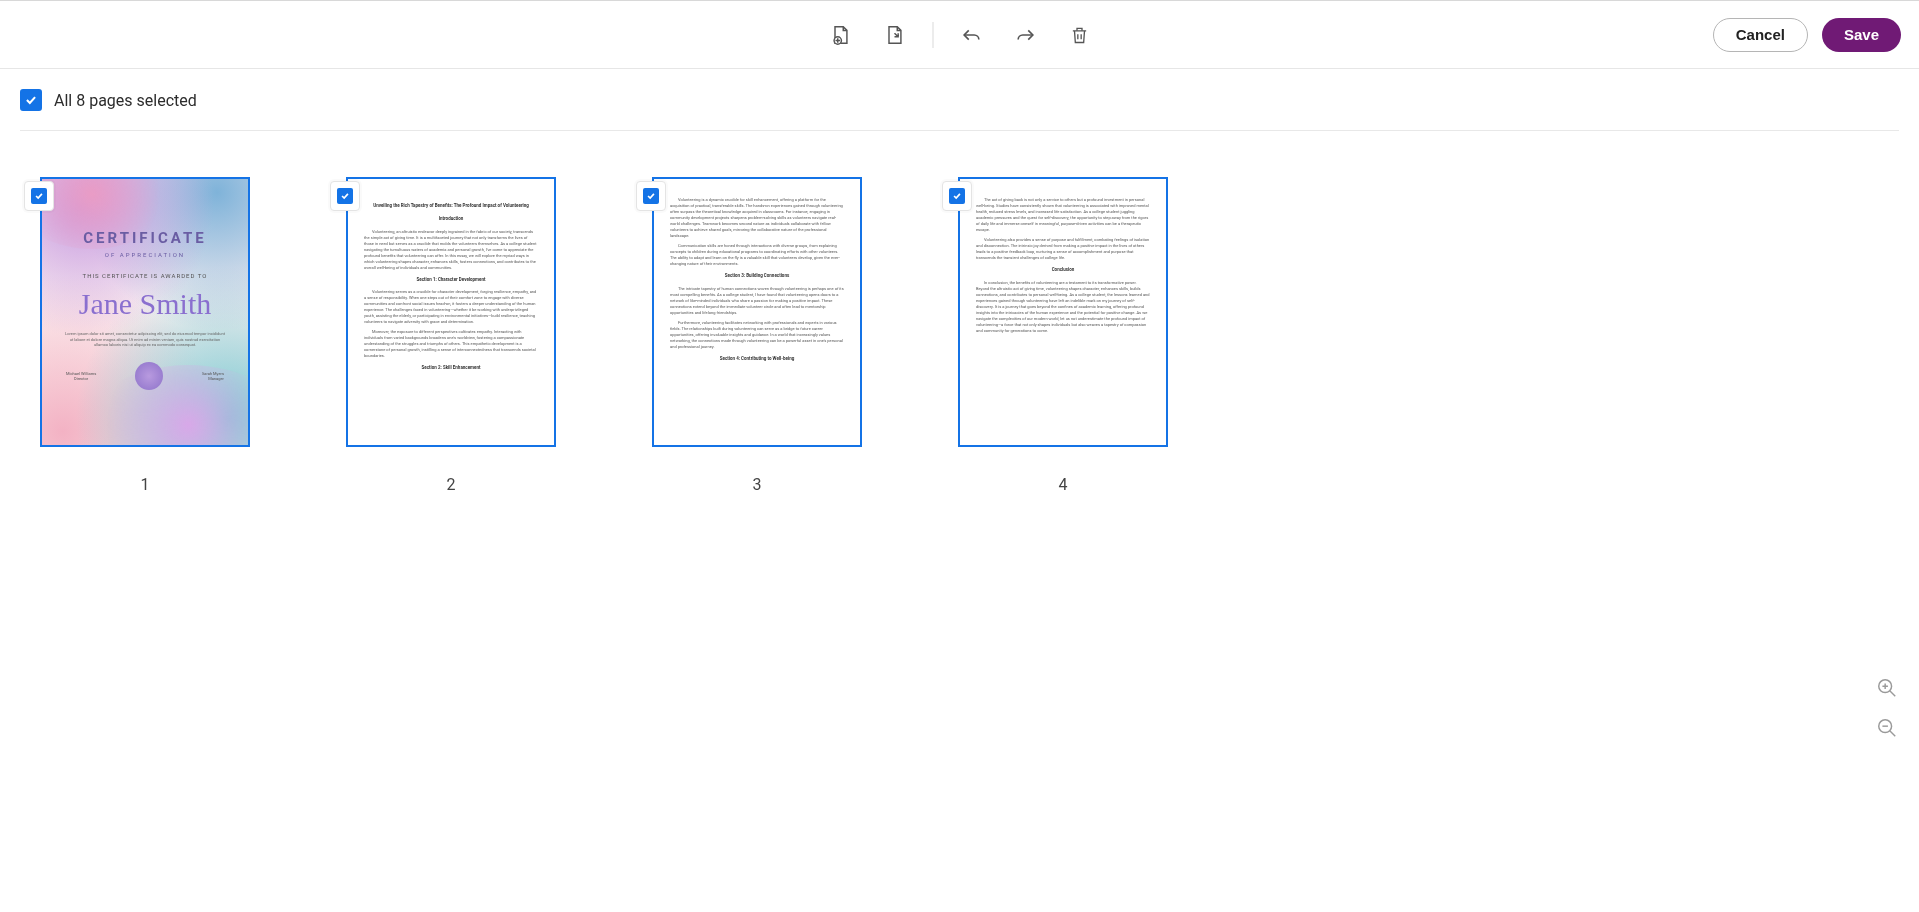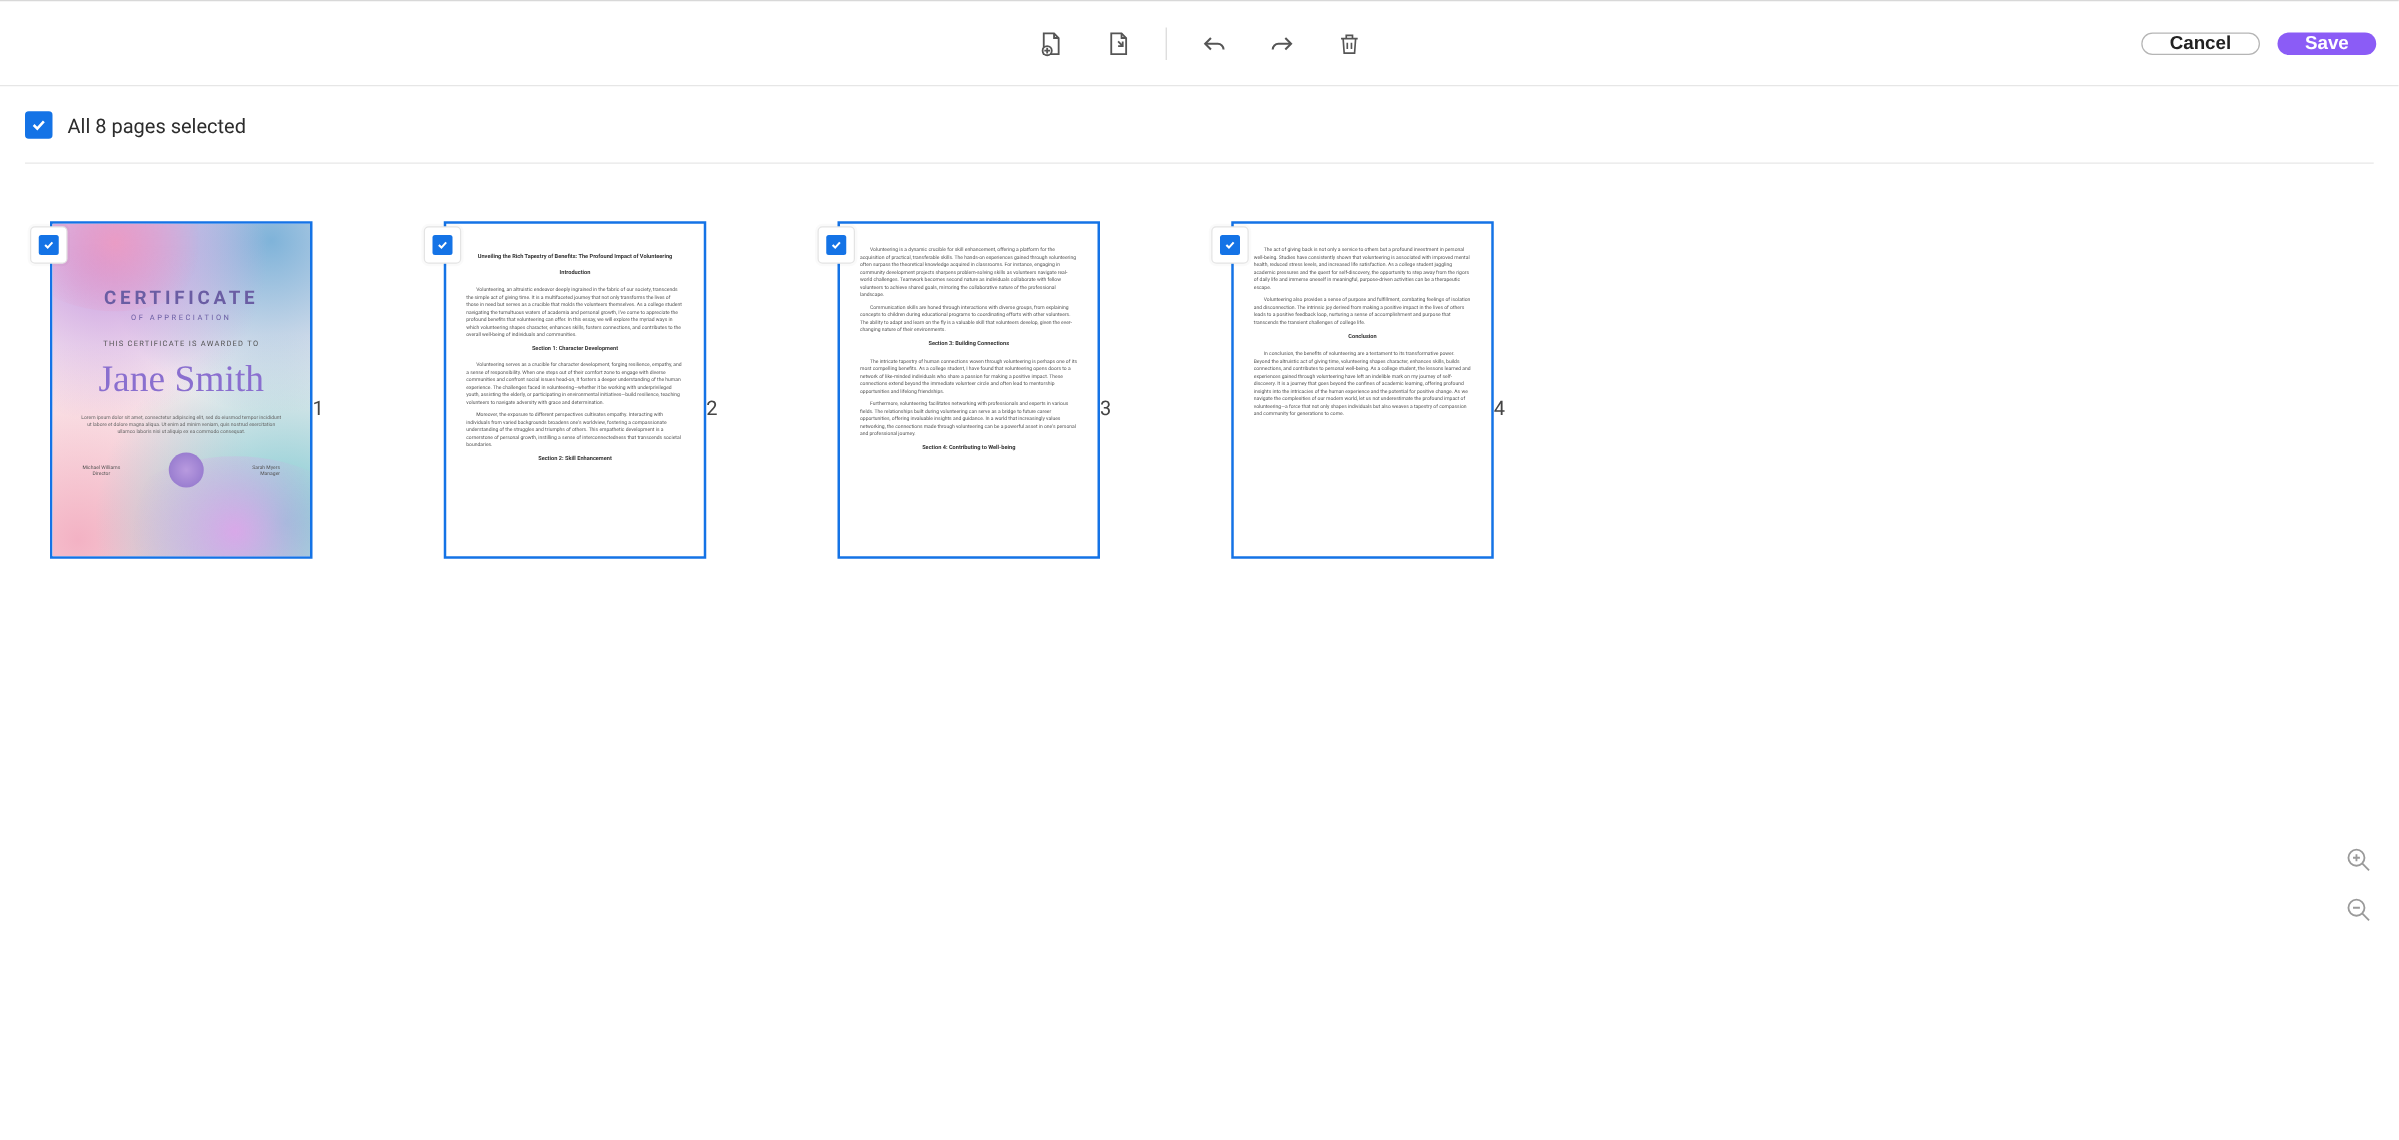--- a/index.html
+++ b/index.html
@@ -66,38 +66,38 @@
     gap: 22px;
   }
 
   .topbar-right {
     margin-left: auto;
     display: flex;
     align-items: center;
     gap: 14px;
   }
   .btn {
-    height: 18px;
+    height: 34px;
     border-radius: 17px;
     padding: 0 22px;
     font-size: 15px;
     font-weight: 600;
     cursor: pointer;
     display:flex;
     align-items:center;
     justify-content:center;
     border: none;
   }
   .btn-secondary {
     background: #fff;
     color: #222;
     border: 1px solid #b5b5b5;
   }
   .btn-primary {
-    background: #8b5cf6;
+    background: #701a75;
     color: #fff;
   }
 
   
   .selbar {
     height: 62px;
     display: flex;
     align-items: center;
     padding: 0 20px;
     position: relative;
@@ -129,21 +129,21 @@
   }
 
   
   .pages {
     display: flex;
     gap: 96px;
     padding: 46px 40px 0 40px;
   }
   .page-col {
     display: flex;
-    flex-direction: row;
+    flex-direction: column;
     align-items: center;
   }
   .thumb-wrap {
     position: relative;
     width: 210px;
     height: 270px;
   }
   .thumb {
     width: 210px;
     height: 270px;

